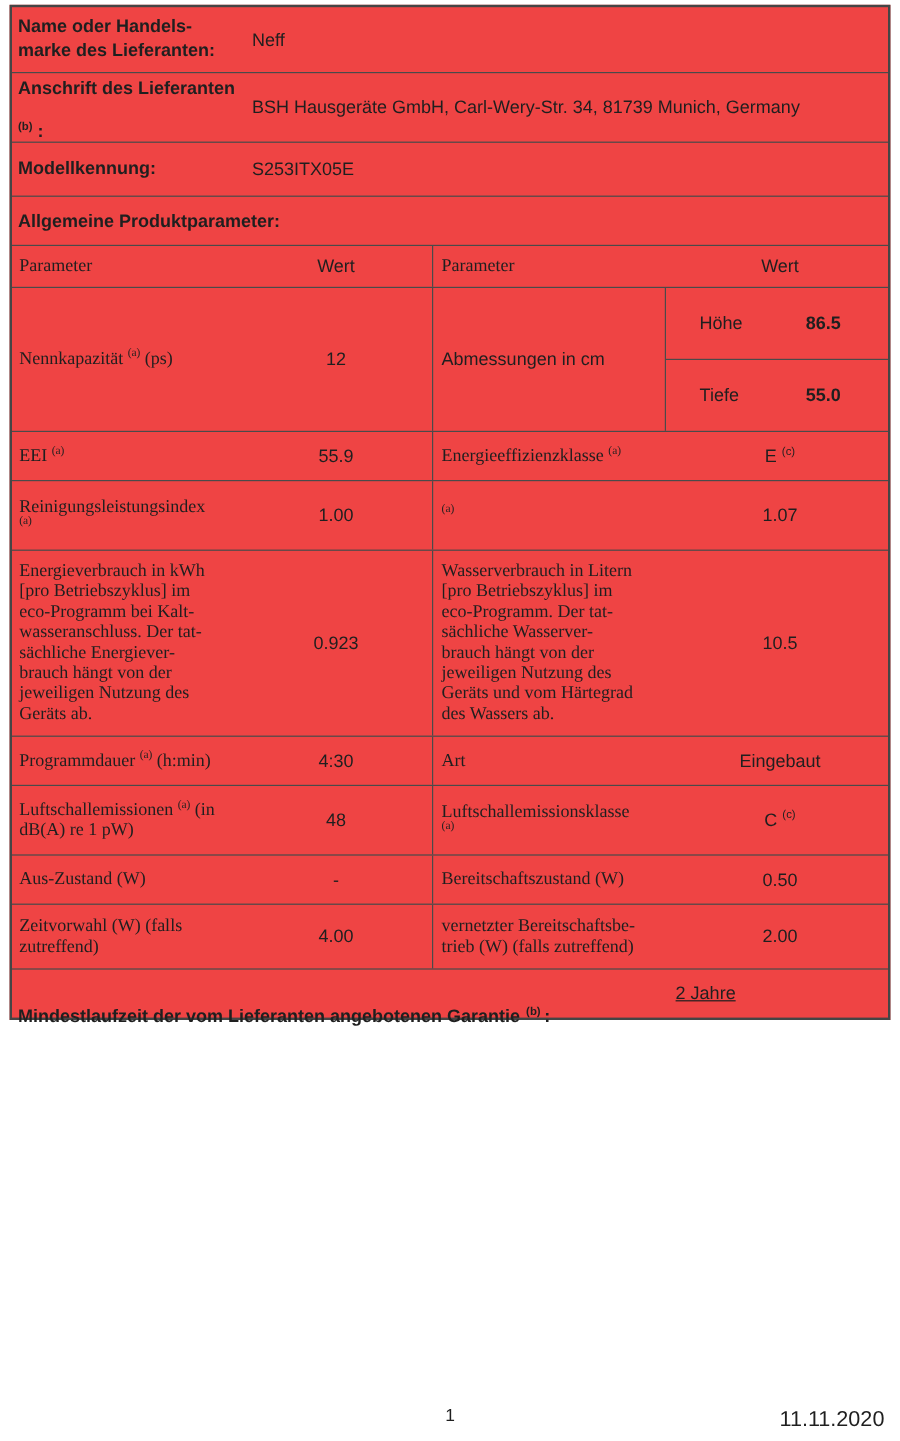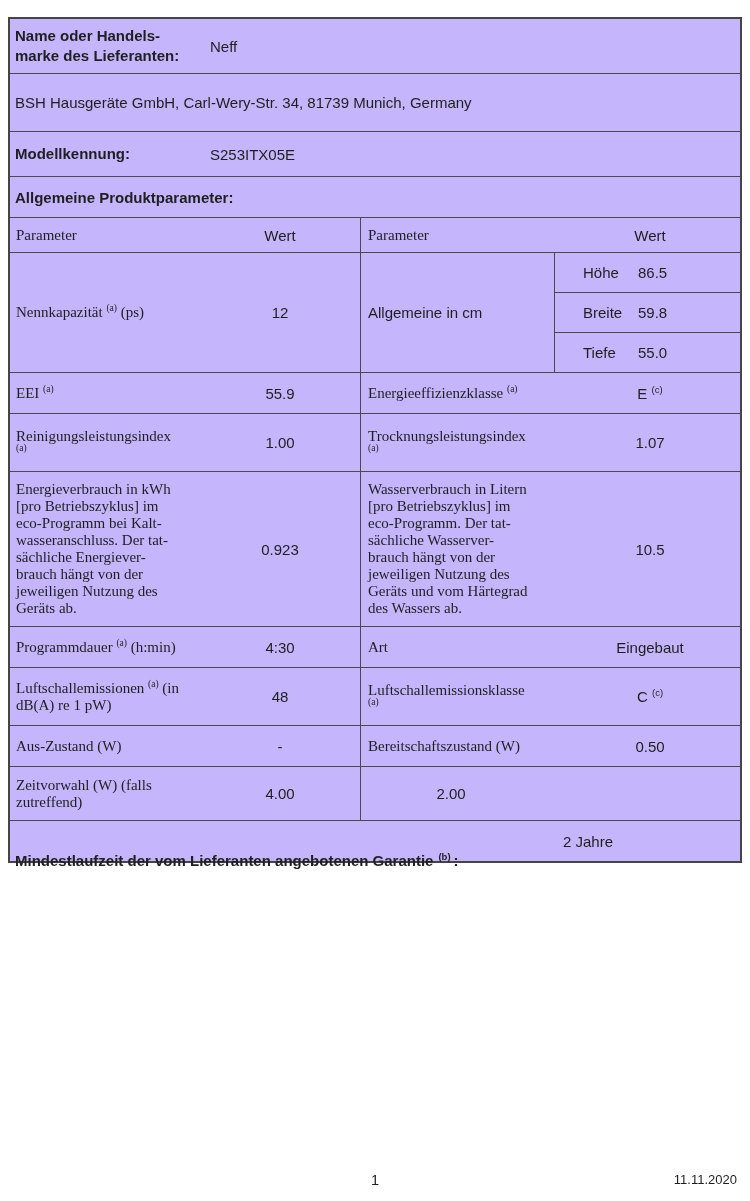--- a/index.html
+++ b/index.html
@@ -6,24 +6,24 @@
   html, body { width: 750px; height: 1201px; }
   body {
     position: relative;
     background: #ffffff;
     font-family: "Liberation Sans", "DejaVu Sans", sans-serif;
     color: #1f1f1f;
     font-size: 15px;
   }
   .dtable {
     position: absolute;
-    left: 8px; top: 17px;
+    left: 8px; top: 4px;
     width: 734px;
     border: 2px solid #454545;
-    background: #c4b5fd;
+    background: #ef4444;
   }
   .row {
     display: flex;
     align-items: center;
     border-top: 1.5px solid #4a4a4a;
     position: relative;
   }
   .row:first-child { border-top: none; }
 
   
@@ -77,50 +77,54 @@
     border-left: 1.5px solid #4a4a4a;
   }
   .dim-row {
     flex: 1;
     display: flex;
     align-items: center;
     border-top: 1.5px solid #4a4a4a;
   }
   .dim-row:first-child { border-top: none; }
   .dim-name { flex: 1; padding-left: 28px; }
-  .dim-val { width: 96px; text-align: left; margin-right: 6px; }
+  .dim-val { width: 96px; text-align: center; margin-right: 6px; font-weight: bold; }
 
   
   .warranty-label { padding-left: 5px; font-weight: bold; margin-top: 39px; }
   .warranty-label sup { margin-left: 5px; }
   .warranty-colon { margin-left: 3px; }
-  .warranty-value { position: absolute; left: 553px; top: 50%; transform: translateY(-50%); }
+  .warranty-value { position: absolute; left: 553px; top: 50%; transform: translateY(-50%); text-decoration: underline; }
 
   
   .footer-page {
     position: absolute; top: 1172px; left: 0; width: 750px;
     text-align: center; font-size: 14.5px;
   }
   .footer-date {
     position: absolute; top: 1172px; right: 13px;
-    font-size: 13px;
+    font-size: 18px;
   }
 </style>
 </head>
 <body>
 
 <div class="dtable">
 
   <div class="row" style="height:54px">
     <div class="toplabel">Name oder Handels-
 marke des Lieferanten:</div>
     <div class="topvalue">Neff</div>
   </div>
 
   <div class="row" style="height:58px">
+    <div class="toplabel">
+      <span class="labelmain">Anschrift des Lieferanten</span>
+      <span class="supline"><sup>(b)</sup> <span>:</span></span>
+    </div>
     <div class="topvalue">BSH Hausgeräte GmbH, Carl-Wery-Str. 34, 81739 Munich, Germany</div>
   </div>
 
   <div class="row" style="height:45px">
     <div class="toplabel">Modellkennung:</div>
     <div class="topvalue">S253ITX05E</div>
   </div>
 
   <div class="row sectionrow" style="height:41px">
     <span>Allgemeine Produktparameter:</span>
@@ -138,31 +142,27 @@
   </div>
 
   <div class="row" style="height:120px">
     <div class="half-l">
       <div class="cell-label">
         <span>Nennkapazität</span> <sup>(a)</sup><span> (ps)</span>
       </div>
       <div class="cell-val-l">12</div>
     </div>
     <div class="half-r">
-      <div class="dim-label">Allgemeine in cm</div>
+      <div class="dim-label">Abmessungen in cm</div>
       <div class="dim-sub">
         <div class="dim-row">
           <span class="dim-name">Höhe</span>
           <span class="dim-val">86.5</span>
         </div>
         <div class="dim-row">
-          <span class="dim-name">Breite</span>
-          <span class="dim-val">59.8</span>
-        </div>
-        <div class="dim-row">
           <span class="dim-name">Tiefe</span>
           <span class="dim-val">55.0</span>
         </div>
       </div>
     </div>
   </div>
 
   <div class="row" style="height:41px">
     <div class="half-l">
       <div class="cell-label">
@@ -183,21 +183,20 @@
   <div class="row" style="height:58px">
     <div class="half-l">
       <div class="cell-label">
         <span class="labelmain">Reinigungsleistungsindex</span>
         <span class="supline"><sup>(a)</sup></span>
       </div>
       <div class="cell-val-l">1.00</div>
     </div>
     <div class="half-r">
       <div class="cell-label">
-        <span class="labelmain">Trocknungsleistungsindex</span>
         <span class="supline"><sup>(a)</sup></span>
       </div>
       <div class="cell-val-r">1.07</div>
     </div>
   </div>
 
   <div class="row" style="height:155px">
     <div class="half-l">
       <div class="cell-label preline">Energieverbrauch in kWh
 [pro Betriebszyklus] im
@@ -265,20 +264,22 @@
     </div>
   </div>
 
   <div class="row" style="height:54px">
     <div class="half-l">
       <div class="cell-label preline">Zeitvorwahl (W) (falls
 zutreffend)</div>
       <div class="cell-val-l">4.00</div>
     </div>
     <div class="half-r">
+      <div class="cell-label preline">vernetzter Bereitschaftsbe-
+trieb (W) (falls zutreffend)</div>
       <div class="cell-val-r">2.00</div>
     </div>
   </div>
 
   <div class="row" style="height:41px">
     <div class="warranty-label">
       <span>Mindestlaufzeit der vom Lieferanten angebotenen Garantie</span><sup>(b)</sup><span class="warranty-colon">:</span>
     </div>
     <div class="warranty-value">2 Jahre</div>
   </div>

